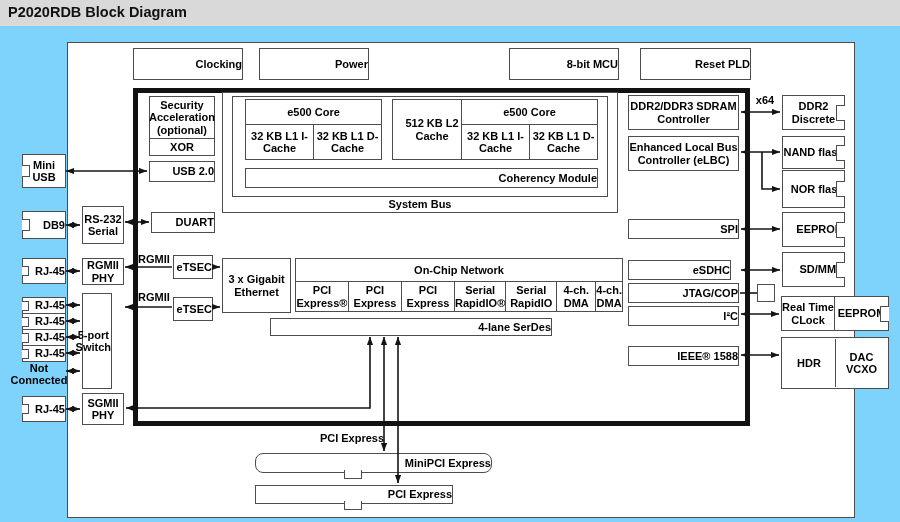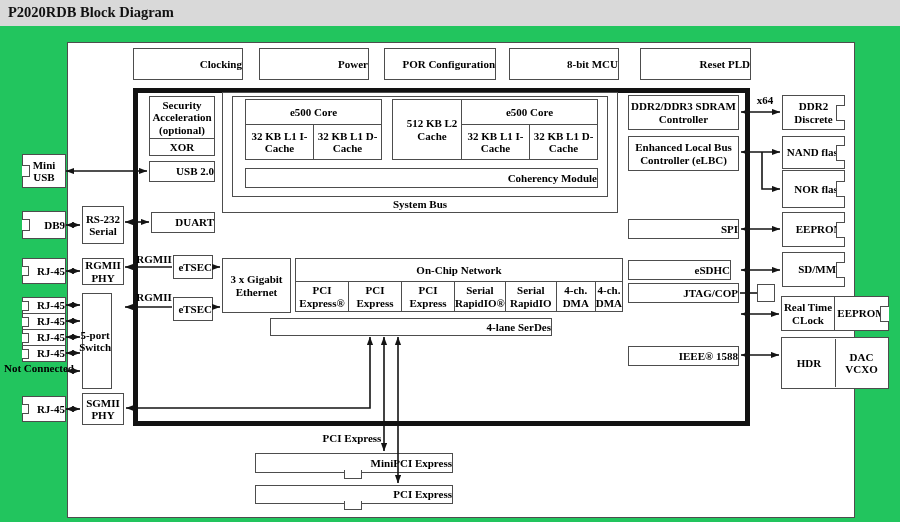--- a/index.html
+++ b/index.html
@@ -1,17 +1,17 @@
 <!DOCTYPE html>
 <html><head>
 <meta charset="utf-8">
 <style>
   html,body{margin:0;padding:0;background:#fff;}
-  .stage{position:relative;width:900px;height:522px;background:#22c55e;overflow:hidden;
-         font-family:Liberation Serif, serif;font-weight:bold;color:#000;}
+  .stage{position:relative;width:900px;height:522px;background:#7dd3fc;overflow:hidden;
+         font-family:Liberation Sans, sans-serif;font-weight:bold;color:#000;}
   .titlebar{position:absolute;left:0;top:0;width:900px;height:26px;background:#d9d9d9;}
   .titletext{position:absolute;left:8px;top:4px;font-size:14.5px;color:#111;}
   .b{position:absolute;box-sizing:border-box;background:#fff;border:1.4px solid #4d4d4d;
      display:flex;align-items:center;justify-content:flex-end;text-align:center;
      font-size:11px;line-height:1.12;}
   .thick{border:5px solid #121212;background:transparent;}
   .fs10{font-size:11px;}
   .lbl{position:absolute;font-size:11px;text-align:center;}
   .notch-r{position:absolute;right:-1.4px;top:50%;transform:translateY(-50%);width:8px;height:14px;
            background:#fff;border-top:1.4px solid #4d4d4d;border-left:1.4px solid #4d4d4d;border-bottom:1.4px solid #4d4d4d;}
@@ -32,23 +32,20 @@
   <div class="titletext">P2020RDB Block Diagram</div>
 
   <div class="b" style="left:67px;top:42px;width:788px;height:476px;"></div>
 
   <div class="b" style="left:133px;top:48px;width:110px;height:32px;">
       <span>Clocking</span>
     </div>
   <div class="b" style="left:259px;top:48px;width:110px;height:32px;">
       <span>Power</span>
     </div>
-  <div class="b" style="left:384px;top:48px;width:112px;height:32px;">
-      <span>POR Configuration</span>
-    </div>
   <div class="b" style="left:509px;top:48px;width:110px;height:32px;">
       <span>8-bit MCU</span>
     </div>
   <div class="b" style="left:640px;top:48px;width:111px;height:32px;">
       <span>Reset PLD</span>
     </div>
 
   <div class="b thick" style="left:133px;top:88px;width:617px;height:338px;"></div>
 
   <div class="b col fs10" style="left:149px;top:96px;width:66px;height:60px;padding:0;">
@@ -98,20 +95,23 @@
       <span>Enhanced Local Bus Controller (eLBC)</span>
     </div>
   <div class="b" style="left:628px;top:219px;width:111px;height:20px;">
       <span>SPI</span>
     </div>
   <div class="b" style="left:628px;top:260px;width:103px;height:20px;">
       <span>eSDHC</span>
     </div>
   <div class="b" style="left:628px;top:283px;width:111px;height:20px;">
       <span>JTAG/COP</span>
+    </div>
+  <div class="b" style="left:628px;top:306px;width:111px;height:20px;">
+      <span>I²C</span>
     </div>
   <div class="b" style="left:628px;top:346px;width:111px;height:20px;">
       <span>IEEE® 1588</span>
     </div>
   <div class="b" style="left:757px;top:284px;width:18px;height:18px;"></div>
 
   <div class="b fs10" style="left:173px;top:255px;width:40px;height:24px;">
       <span>eTSEC</span>
     </div>
   <div class="b fs10" style="left:173px;top:297px;width:40px;height:24px;">
@@ -209,21 +209,21 @@
   <div class="b" style="left:781px;top:296px;width:108px;height:35px;padding:0;">
     <div class="fs10" style="flex:0 0 52px;height:100%;display:flex;align-items:center;justify-content:center;text-align:center;border-right:1.4px solid #4d4d4d;">Real Time CLock</div>
     <div style="flex:1;height:100%;display:flex;align-items:center;justify-content:center;text-align:center;">EEPROM</div>
     <i class="notch-r"></i>
   </div>
   <div class="b" style="left:781px;top:337px;width:108px;height:52px;padding:1px;">
     <div style="flex:0 0 52px;height:100%;display:flex;align-items:center;justify-content:center;text-align:center;border-right:1.4px solid #4d4d4d;">HDR</div>
     <div style="flex:1;height:100%;display:flex;align-items:center;justify-content:center;text-align:center;">DAC VCXO</div>
   </div>
 
-  <div class="b" style="left:255px;top:453px;width:198px;height:20px;">
+  <div class="b" style="left:255px;top:453px;width:237px;height:20px;border-radius:8px;">
       <span>MiniPCI Express</span>
       <i class="tab-b" style="left:88px;"></i>
     </div>
   <div class="b" style="left:255px;top:485px;width:198px;height:19px;">
       <span>PCI Express</span>
       <i class="tab-b" style="left:88px;"></i>
     </div>
 
   <div class="lbl" style="left:750px;top:94px;width:30px;">x64</div>
   <div class="lbl" style="left:136px;top:253px;width:36px;">RGMII</div>

